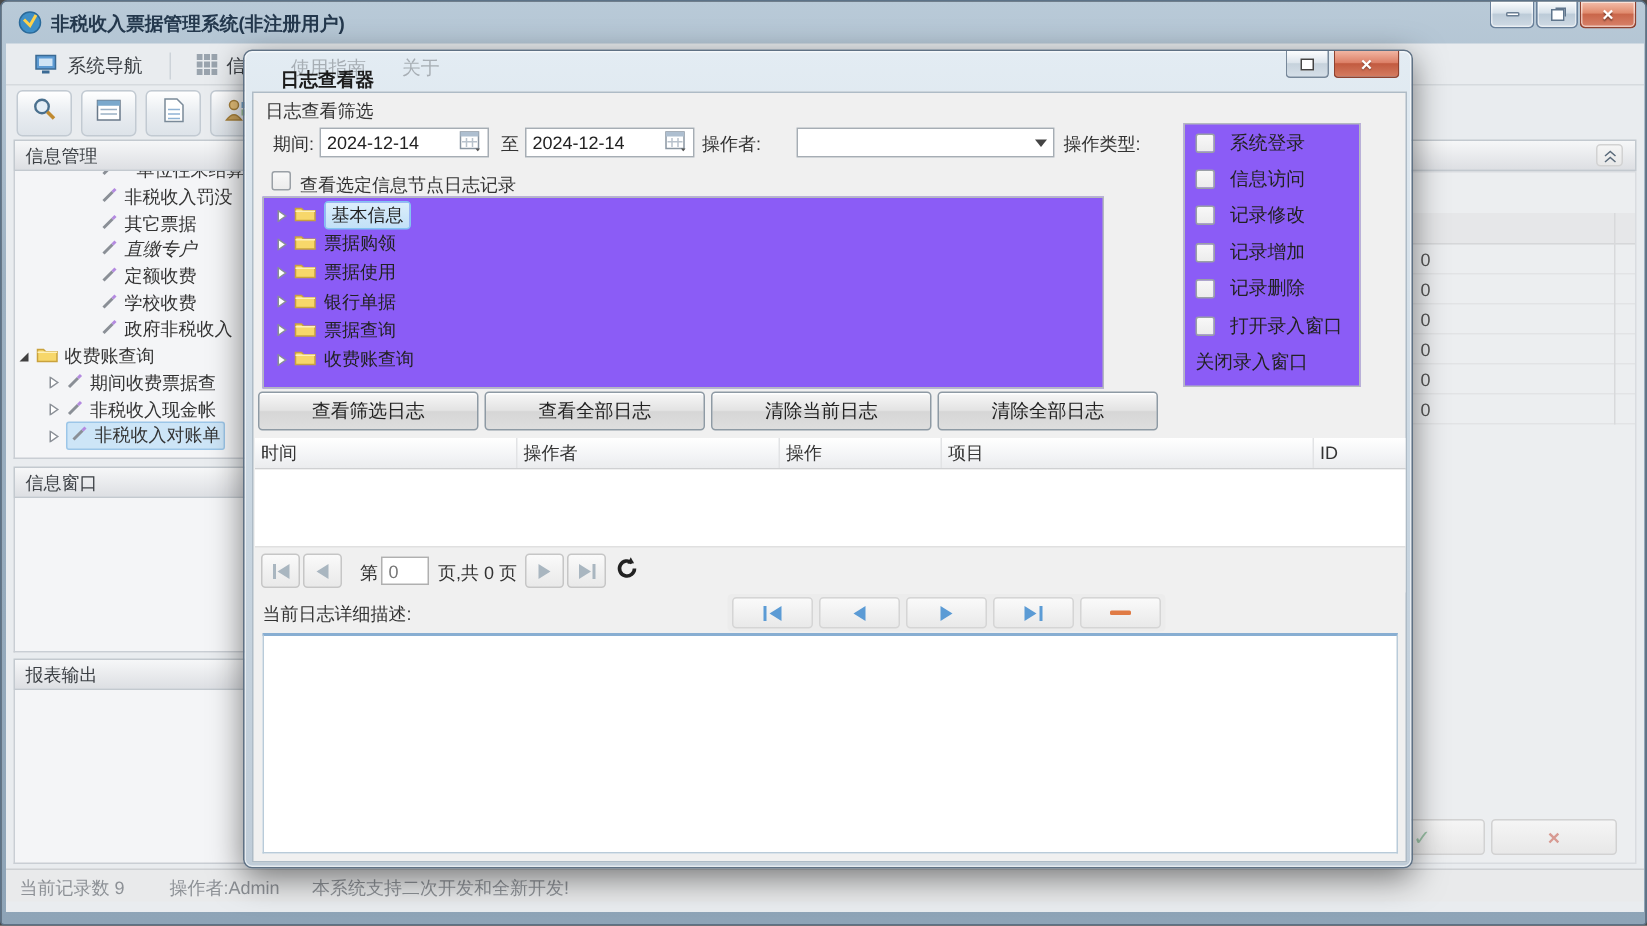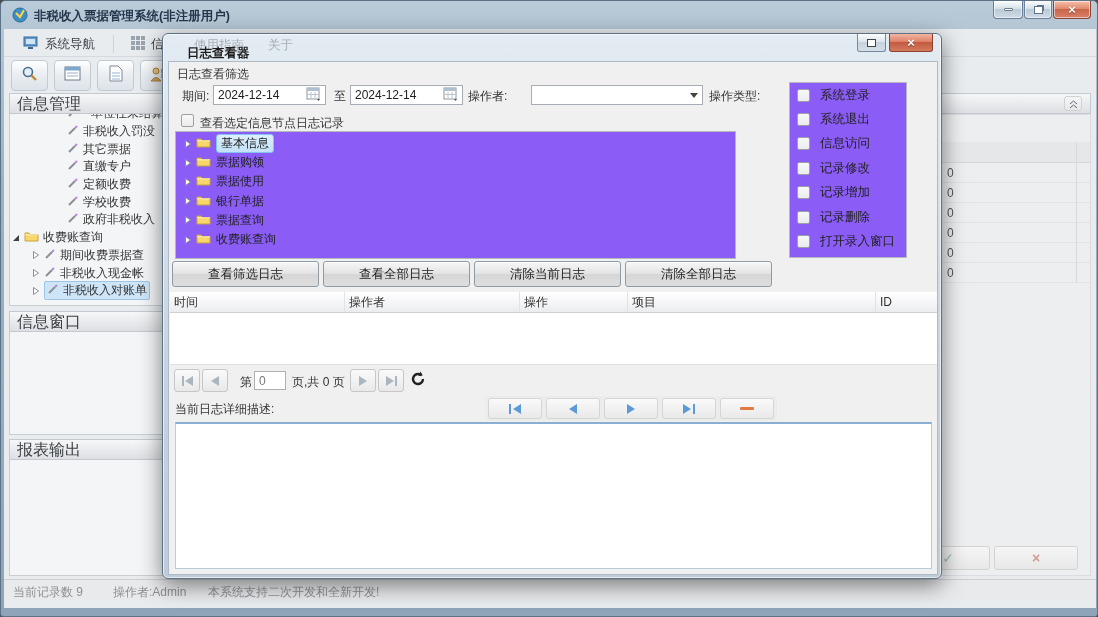--- a/index.html
+++ b/index.html
@@ -20,21 +20,21 @@
   .xglyph{color:#fff;font-weight:bold;font-size:13px;line-height:1;text-shadow:0 1px 1px rgba(0,0,0,.4);}
   .client{background:#e9ecef;}
   
   .tab{display:flex;align-items:center;gap:6px;font-size:12.5px;color:#3b3f44;padding:3px 10px;}
   .tabsep{width:1px;background:#cdd3d9;}
   .toolbtn{width:37px;height:31px;border:1px solid #c2cad2;border-radius:4px;
            background:linear-gradient(180deg,#ffffff,#e9edf1 50%,#dde3e9);
            display:flex;align-items:center;justify-content:center;}
   
   .phdr{height:21px;border:1px solid #c3c9cf;background:linear-gradient(180deg,#f6f7f8,#dddfe3);
-        font-size:16px;color:#3c4045;display:flex;align-items:flex-start;padding:0 7px;}
+        font-size:12px;color:#3c4045;display:flex;align-items:flex-end;padding:0 7px;}
   .pbody{background:#f4f5f7;border:1px solid #c9ced4;border-top:none;}
   .trow{height:17.7px;display:flex;align-items:center;font-size:12px;color:#333;white-space:nowrap;}
   .trow .gap{width:4px;flex:none;}
   .hl{background:#cde5f7;border:1px solid #9cc6e8;border-radius:2px;display:flex;align-items:center;padding:0 2px;}
   
   .minihdr{background:#e6e7e9;border-bottom:1px solid #d6d7d9;}
   .minirow{height:20px;border-bottom:1px solid #e2e3e5;font-size:12px;color:#555;display:flex;align-items:center;padding-left:5px;}
   .softbtn{border:1px solid #d2d2d2;border-radius:3px;background:linear-gradient(180deg,#f5f5f5,#e8e8e8);
            display:flex;align-items:center;justify-content:center;font-size:14px;}
   
@@ -178,21 +178,21 @@
           <span>非税收入罚没</span>
         </div>
       <div class="trow" style="padding-left:57px;">
           <span><svg width="12" height="12">
               <line x1="2" y1="10" x2="8" y2="4" stroke="#8a8f96" stroke-width="2"></line>
               <line x1="8" y1="4" x2="10" y2="2" stroke="#b48ae0" stroke-width="2"></line>
             </svg></span>
           <span class="gap"></span>
           <span>其它票据</span>
         </div>
-      <div class="trow" style="padding-left:57px;">
+      <div class="trow" style="padding-left:57px;font-style:italic;">
           <span><svg width="12" height="12">
               <line x1="2" y1="10" x2="8" y2="4" stroke="#8a8f96" stroke-width="2"></line>
               <line x1="8" y1="4" x2="10" y2="2" stroke="#b48ae0" stroke-width="2"></line>
             </svg></span>
           <span class="gap"></span>
           <span>直缴专户</span>
         </div>
       <div class="trow" style="padding-left:57px;">
           <span><svg width="12" height="12">
               <line x1="2" y1="10" x2="8" y2="4" stroke="#8a8f96" stroke-width="2"></line>
@@ -367,24 +367,20 @@
       </div>
       <span class="abs lbl" style="left:540px;top:26px;">操作类型:</span>
 
       <div class="abs whitebox" style="left:620px;top:20px;width:118px;height:176px;overflow:hidden;">
         <div class="lrow">
             <span class="cb"></span>
             <span>系统登录</span>
           </div>
         <div class="lrow">
             <span class="cb"></span>
-            <span>系统退出</span>
-          </div>
-        <div class="lrow">
-            <span class="cb"></span>
             <span>信息访问</span>
           </div>
         <div class="lrow">
             <span class="cb"></span>
             <span>记录修改</span>
           </div>
         <div class="lrow">
             <span class="cb"></span>
             <span>记录增加</span>
           </div>

